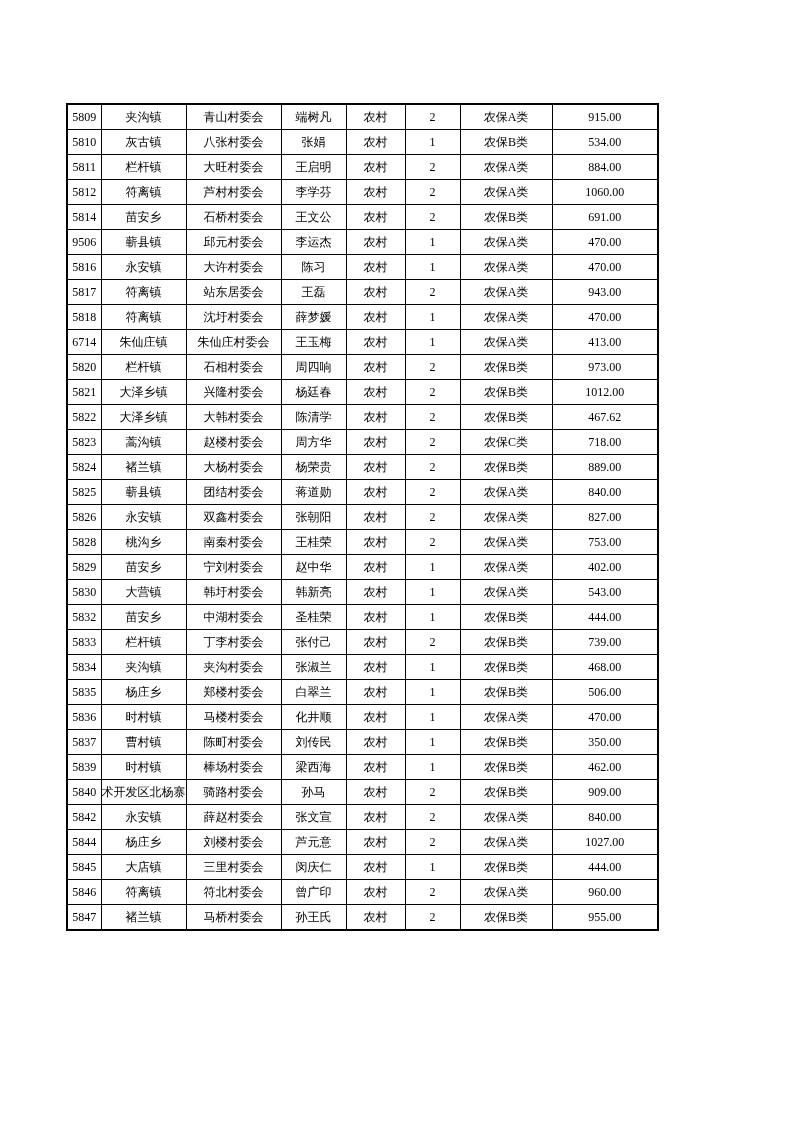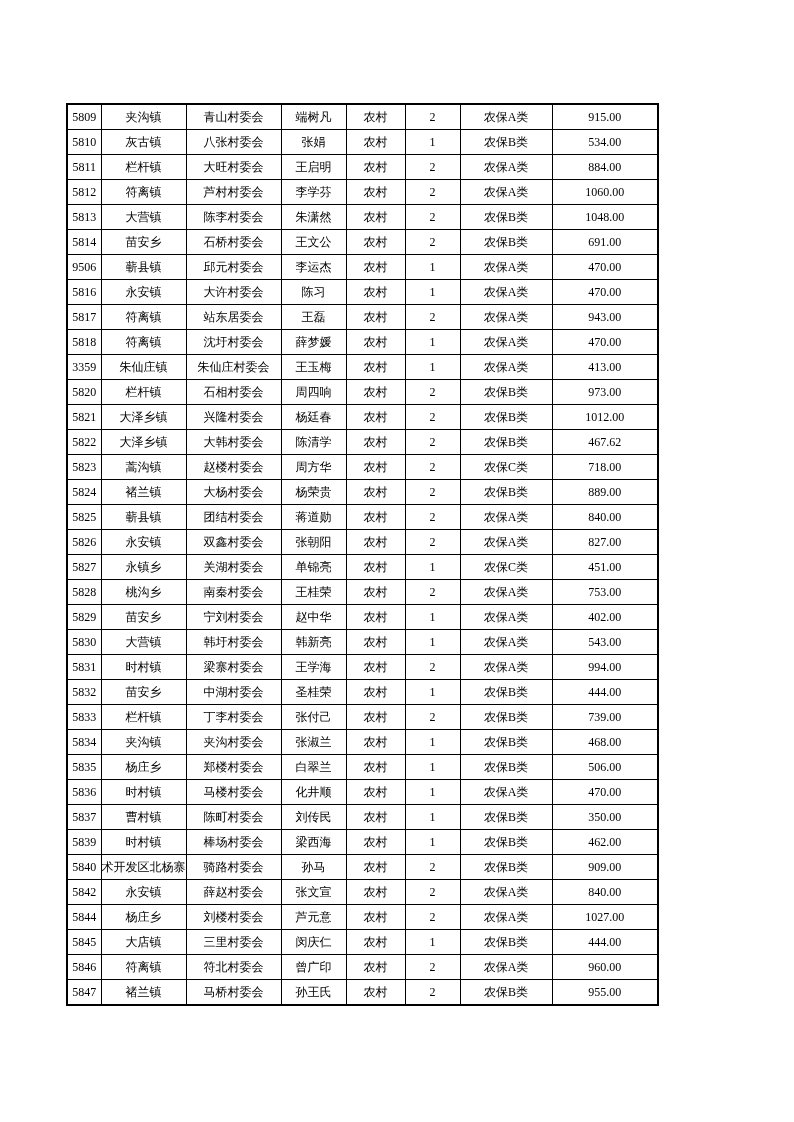--- a/index.html
+++ b/index.html
@@ -172,510 +172,432 @@
           </td>
           <td>
             <div class="cell-clip">农保A类</div>
           </td>
           <td>
             <div class="cell-clip">1060.00</div>
           </td>
         </tr>
         <tr>
           <td>
-            <div class="cell-clip">5813</div>
+            <div class="cell-clip">5814</div>
+          </td>
+          <td>
+            <div class="cell-clip">苗安乡</div>
+          </td>
+          <td>
+            <div class="cell-clip">石桥村委会</div>
+          </td>
+          <td>
+            <div class="cell-clip">王文公</div>
+          </td>
+          <td>
+            <div class="cell-clip">农村</div>
+          </td>
+          <td>
+            <div class="cell-clip">2</div>
+          </td>
+          <td>
+            <div class="cell-clip">农保B类</div>
+          </td>
+          <td>
+            <div class="cell-clip">691.00</div>
+          </td>
+        </tr>
+        <tr>
+          <td>
+            <div class="cell-clip">9506</div>
+          </td>
+          <td>
+            <div class="cell-clip">蕲县镇</div>
+          </td>
+          <td>
+            <div class="cell-clip">邱元村委会</div>
+          </td>
+          <td>
+            <div class="cell-clip">李运杰</div>
+          </td>
+          <td>
+            <div class="cell-clip">农村</div>
+          </td>
+          <td>
+            <div class="cell-clip">1</div>
+          </td>
+          <td>
+            <div class="cell-clip">农保A类</div>
+          </td>
+          <td>
+            <div class="cell-clip">470.00</div>
+          </td>
+        </tr>
+        <tr>
+          <td>
+            <div class="cell-clip">5816</div>
+          </td>
+          <td>
+            <div class="cell-clip">永安镇</div>
+          </td>
+          <td>
+            <div class="cell-clip">大许村委会</div>
+          </td>
+          <td>
+            <div class="cell-clip">陈习</div>
+          </td>
+          <td>
+            <div class="cell-clip">农村</div>
+          </td>
+          <td>
+            <div class="cell-clip">1</div>
+          </td>
+          <td>
+            <div class="cell-clip">农保A类</div>
+          </td>
+          <td>
+            <div class="cell-clip">470.00</div>
+          </td>
+        </tr>
+        <tr>
+          <td>
+            <div class="cell-clip">5817</div>
+          </td>
+          <td>
+            <div class="cell-clip">符离镇</div>
+          </td>
+          <td>
+            <div class="cell-clip">站东居委会</div>
+          </td>
+          <td>
+            <div class="cell-clip">王磊</div>
+          </td>
+          <td>
+            <div class="cell-clip">农村</div>
+          </td>
+          <td>
+            <div class="cell-clip">2</div>
+          </td>
+          <td>
+            <div class="cell-clip">农保A类</div>
+          </td>
+          <td>
+            <div class="cell-clip">943.00</div>
+          </td>
+        </tr>
+        <tr>
+          <td>
+            <div class="cell-clip">5818</div>
+          </td>
+          <td>
+            <div class="cell-clip">符离镇</div>
+          </td>
+          <td>
+            <div class="cell-clip">沈圩村委会</div>
+          </td>
+          <td>
+            <div class="cell-clip">薛梦媛</div>
+          </td>
+          <td>
+            <div class="cell-clip">农村</div>
+          </td>
+          <td>
+            <div class="cell-clip">1</div>
+          </td>
+          <td>
+            <div class="cell-clip">农保A类</div>
+          </td>
+          <td>
+            <div class="cell-clip">470.00</div>
+          </td>
+        </tr>
+        <tr>
+          <td>
+            <div class="cell-clip">6714</div>
+          </td>
+          <td>
+            <div class="cell-clip">朱仙庄镇</div>
+          </td>
+          <td>
+            <div class="cell-clip">朱仙庄村委会</div>
+          </td>
+          <td>
+            <div class="cell-clip">王玉梅</div>
+          </td>
+          <td>
+            <div class="cell-clip">农村</div>
+          </td>
+          <td>
+            <div class="cell-clip">1</div>
+          </td>
+          <td>
+            <div class="cell-clip">农保A类</div>
+          </td>
+          <td>
+            <div class="cell-clip">413.00</div>
+          </td>
+        </tr>
+        <tr>
+          <td>
+            <div class="cell-clip">5820</div>
+          </td>
+          <td>
+            <div class="cell-clip">栏杆镇</div>
+          </td>
+          <td>
+            <div class="cell-clip">石相村委会</div>
+          </td>
+          <td>
+            <div class="cell-clip">周四响</div>
+          </td>
+          <td>
+            <div class="cell-clip">农村</div>
+          </td>
+          <td>
+            <div class="cell-clip">2</div>
+          </td>
+          <td>
+            <div class="cell-clip">农保B类</div>
+          </td>
+          <td>
+            <div class="cell-clip">973.00</div>
+          </td>
+        </tr>
+        <tr>
+          <td>
+            <div class="cell-clip">5821</div>
+          </td>
+          <td>
+            <div class="cell-clip">大泽乡镇</div>
+          </td>
+          <td>
+            <div class="cell-clip">兴隆村委会</div>
+          </td>
+          <td>
+            <div class="cell-clip">杨廷春</div>
+          </td>
+          <td>
+            <div class="cell-clip">农村</div>
+          </td>
+          <td>
+            <div class="cell-clip">2</div>
+          </td>
+          <td>
+            <div class="cell-clip">农保B类</div>
+          </td>
+          <td>
+            <div class="cell-clip">1012.00</div>
+          </td>
+        </tr>
+        <tr>
+          <td>
+            <div class="cell-clip">5822</div>
+          </td>
+          <td>
+            <div class="cell-clip">大泽乡镇</div>
+          </td>
+          <td>
+            <div class="cell-clip">大韩村委会</div>
+          </td>
+          <td>
+            <div class="cell-clip">陈清学</div>
+          </td>
+          <td>
+            <div class="cell-clip">农村</div>
+          </td>
+          <td>
+            <div class="cell-clip">2</div>
+          </td>
+          <td>
+            <div class="cell-clip">农保B类</div>
+          </td>
+          <td>
+            <div class="cell-clip">467.62</div>
+          </td>
+        </tr>
+        <tr>
+          <td>
+            <div class="cell-clip">5823</div>
+          </td>
+          <td>
+            <div class="cell-clip">蒿沟镇</div>
+          </td>
+          <td>
+            <div class="cell-clip">赵楼村委会</div>
+          </td>
+          <td>
+            <div class="cell-clip">周方华</div>
+          </td>
+          <td>
+            <div class="cell-clip">农村</div>
+          </td>
+          <td>
+            <div class="cell-clip">2</div>
+          </td>
+          <td>
+            <div class="cell-clip">农保C类</div>
+          </td>
+          <td>
+            <div class="cell-clip">718.00</div>
+          </td>
+        </tr>
+        <tr>
+          <td>
+            <div class="cell-clip">5824</div>
+          </td>
+          <td>
+            <div class="cell-clip">褚兰镇</div>
+          </td>
+          <td>
+            <div class="cell-clip">大杨村委会</div>
+          </td>
+          <td>
+            <div class="cell-clip">杨荣贵</div>
+          </td>
+          <td>
+            <div class="cell-clip">农村</div>
+          </td>
+          <td>
+            <div class="cell-clip">2</div>
+          </td>
+          <td>
+            <div class="cell-clip">农保B类</div>
+          </td>
+          <td>
+            <div class="cell-clip">889.00</div>
+          </td>
+        </tr>
+        <tr>
+          <td>
+            <div class="cell-clip">5825</div>
+          </td>
+          <td>
+            <div class="cell-clip">蕲县镇</div>
+          </td>
+          <td>
+            <div class="cell-clip">团结村委会</div>
+          </td>
+          <td>
+            <div class="cell-clip">蒋道勋</div>
+          </td>
+          <td>
+            <div class="cell-clip">农村</div>
+          </td>
+          <td>
+            <div class="cell-clip">2</div>
+          </td>
+          <td>
+            <div class="cell-clip">农保A类</div>
+          </td>
+          <td>
+            <div class="cell-clip">840.00</div>
+          </td>
+        </tr>
+        <tr>
+          <td>
+            <div class="cell-clip">5826</div>
+          </td>
+          <td>
+            <div class="cell-clip">永安镇</div>
+          </td>
+          <td>
+            <div class="cell-clip">双鑫村委会</div>
+          </td>
+          <td>
+            <div class="cell-clip">张朝阳</div>
+          </td>
+          <td>
+            <div class="cell-clip">农村</div>
+          </td>
+          <td>
+            <div class="cell-clip">2</div>
+          </td>
+          <td>
+            <div class="cell-clip">农保A类</div>
+          </td>
+          <td>
+            <div class="cell-clip">827.00</div>
+          </td>
+        </tr>
+        <tr>
+          <td>
+            <div class="cell-clip">5828</div>
+          </td>
+          <td>
+            <div class="cell-clip">桃沟乡</div>
+          </td>
+          <td>
+            <div class="cell-clip">南秦村委会</div>
+          </td>
+          <td>
+            <div class="cell-clip">王桂荣</div>
+          </td>
+          <td>
+            <div class="cell-clip">农村</div>
+          </td>
+          <td>
+            <div class="cell-clip">2</div>
+          </td>
+          <td>
+            <div class="cell-clip">农保A类</div>
+          </td>
+          <td>
+            <div class="cell-clip">753.00</div>
+          </td>
+        </tr>
+        <tr>
+          <td>
+            <div class="cell-clip">5829</div>
+          </td>
+          <td>
+            <div class="cell-clip">苗安乡</div>
+          </td>
+          <td>
+            <div class="cell-clip">宁刘村委会</div>
+          </td>
+          <td>
+            <div class="cell-clip">赵中华</div>
+          </td>
+          <td>
+            <div class="cell-clip">农村</div>
+          </td>
+          <td>
+            <div class="cell-clip">1</div>
+          </td>
+          <td>
+            <div class="cell-clip">农保A类</div>
+          </td>
+          <td>
+            <div class="cell-clip">402.00</div>
+          </td>
+        </tr>
+        <tr>
+          <td>
+            <div class="cell-clip">5830</div>
           </td>
           <td>
             <div class="cell-clip">大营镇</div>
           </td>
           <td>
-            <div class="cell-clip">陈李村委会</div>
-          </td>
-          <td>
-            <div class="cell-clip">朱潇然</div>
-          </td>
-          <td>
-            <div class="cell-clip">农村</div>
-          </td>
-          <td>
-            <div class="cell-clip">2</div>
-          </td>
-          <td>
-            <div class="cell-clip">农保B类</div>
-          </td>
-          <td>
-            <div class="cell-clip">1048.00</div>
-          </td>
-        </tr>
-        <tr>
-          <td>
-            <div class="cell-clip">5814</div>
-          </td>
-          <td>
-            <div class="cell-clip">苗安乡</div>
-          </td>
-          <td>
-            <div class="cell-clip">石桥村委会</div>
-          </td>
-          <td>
-            <div class="cell-clip">王文公</div>
-          </td>
-          <td>
-            <div class="cell-clip">农村</div>
-          </td>
-          <td>
-            <div class="cell-clip">2</div>
-          </td>
-          <td>
-            <div class="cell-clip">农保B类</div>
-          </td>
-          <td>
-            <div class="cell-clip">691.00</div>
-          </td>
-        </tr>
-        <tr>
-          <td>
-            <div class="cell-clip">9506</div>
-          </td>
-          <td>
-            <div class="cell-clip">蕲县镇</div>
-          </td>
-          <td>
-            <div class="cell-clip">邱元村委会</div>
-          </td>
-          <td>
-            <div class="cell-clip">李运杰</div>
-          </td>
-          <td>
-            <div class="cell-clip">农村</div>
-          </td>
-          <td>
-            <div class="cell-clip">1</div>
-          </td>
-          <td>
-            <div class="cell-clip">农保A类</div>
-          </td>
-          <td>
-            <div class="cell-clip">470.00</div>
-          </td>
-        </tr>
-        <tr>
-          <td>
-            <div class="cell-clip">5816</div>
-          </td>
-          <td>
-            <div class="cell-clip">永安镇</div>
-          </td>
-          <td>
-            <div class="cell-clip">大许村委会</div>
-          </td>
-          <td>
-            <div class="cell-clip">陈习</div>
-          </td>
-          <td>
-            <div class="cell-clip">农村</div>
-          </td>
-          <td>
-            <div class="cell-clip">1</div>
-          </td>
-          <td>
-            <div class="cell-clip">农保A类</div>
-          </td>
-          <td>
-            <div class="cell-clip">470.00</div>
-          </td>
-        </tr>
-        <tr>
-          <td>
-            <div class="cell-clip">5817</div>
-          </td>
-          <td>
-            <div class="cell-clip">符离镇</div>
-          </td>
-          <td>
-            <div class="cell-clip">站东居委会</div>
-          </td>
-          <td>
-            <div class="cell-clip">王磊</div>
-          </td>
-          <td>
-            <div class="cell-clip">农村</div>
-          </td>
-          <td>
-            <div class="cell-clip">2</div>
-          </td>
-          <td>
-            <div class="cell-clip">农保A类</div>
-          </td>
-          <td>
-            <div class="cell-clip">943.00</div>
-          </td>
-        </tr>
-        <tr>
-          <td>
-            <div class="cell-clip">5818</div>
-          </td>
-          <td>
-            <div class="cell-clip">符离镇</div>
-          </td>
-          <td>
-            <div class="cell-clip">沈圩村委会</div>
-          </td>
-          <td>
-            <div class="cell-clip">薛梦媛</div>
-          </td>
-          <td>
-            <div class="cell-clip">农村</div>
-          </td>
-          <td>
-            <div class="cell-clip">1</div>
-          </td>
-          <td>
-            <div class="cell-clip">农保A类</div>
-          </td>
-          <td>
-            <div class="cell-clip">470.00</div>
-          </td>
-        </tr>
-        <tr>
-          <td>
-            <div class="cell-clip">3359</div>
-          </td>
-          <td>
-            <div class="cell-clip">朱仙庄镇</div>
-          </td>
-          <td>
-            <div class="cell-clip">朱仙庄村委会</div>
-          </td>
-          <td>
-            <div class="cell-clip">王玉梅</div>
-          </td>
-          <td>
-            <div class="cell-clip">农村</div>
-          </td>
-          <td>
-            <div class="cell-clip">1</div>
-          </td>
-          <td>
-            <div class="cell-clip">农保A类</div>
-          </td>
-          <td>
-            <div class="cell-clip">413.00</div>
-          </td>
-        </tr>
-        <tr>
-          <td>
-            <div class="cell-clip">5820</div>
-          </td>
-          <td>
-            <div class="cell-clip">栏杆镇</div>
-          </td>
-          <td>
-            <div class="cell-clip">石相村委会</div>
-          </td>
-          <td>
-            <div class="cell-clip">周四响</div>
-          </td>
-          <td>
-            <div class="cell-clip">农村</div>
-          </td>
-          <td>
-            <div class="cell-clip">2</div>
-          </td>
-          <td>
-            <div class="cell-clip">农保B类</div>
-          </td>
-          <td>
-            <div class="cell-clip">973.00</div>
-          </td>
-        </tr>
-        <tr>
-          <td>
-            <div class="cell-clip">5821</div>
-          </td>
-          <td>
-            <div class="cell-clip">大泽乡镇</div>
-          </td>
-          <td>
-            <div class="cell-clip">兴隆村委会</div>
-          </td>
-          <td>
-            <div class="cell-clip">杨廷春</div>
-          </td>
-          <td>
-            <div class="cell-clip">农村</div>
-          </td>
-          <td>
-            <div class="cell-clip">2</div>
-          </td>
-          <td>
-            <div class="cell-clip">农保B类</div>
-          </td>
-          <td>
-            <div class="cell-clip">1012.00</div>
-          </td>
-        </tr>
-        <tr>
-          <td>
-            <div class="cell-clip">5822</div>
-          </td>
-          <td>
-            <div class="cell-clip">大泽乡镇</div>
-          </td>
-          <td>
-            <div class="cell-clip">大韩村委会</div>
-          </td>
-          <td>
-            <div class="cell-clip">陈清学</div>
-          </td>
-          <td>
-            <div class="cell-clip">农村</div>
-          </td>
-          <td>
-            <div class="cell-clip">2</div>
-          </td>
-          <td>
-            <div class="cell-clip">农保B类</div>
-          </td>
-          <td>
-            <div class="cell-clip">467.62</div>
-          </td>
-        </tr>
-        <tr>
-          <td>
-            <div class="cell-clip">5823</div>
-          </td>
-          <td>
-            <div class="cell-clip">蒿沟镇</div>
-          </td>
-          <td>
-            <div class="cell-clip">赵楼村委会</div>
-          </td>
-          <td>
-            <div class="cell-clip">周方华</div>
-          </td>
-          <td>
-            <div class="cell-clip">农村</div>
-          </td>
-          <td>
-            <div class="cell-clip">2</div>
-          </td>
-          <td>
-            <div class="cell-clip">农保C类</div>
-          </td>
-          <td>
-            <div class="cell-clip">718.00</div>
-          </td>
-        </tr>
-        <tr>
-          <td>
-            <div class="cell-clip">5824</div>
-          </td>
-          <td>
-            <div class="cell-clip">褚兰镇</div>
-          </td>
-          <td>
-            <div class="cell-clip">大杨村委会</div>
-          </td>
-          <td>
-            <div class="cell-clip">杨荣贵</div>
-          </td>
-          <td>
-            <div class="cell-clip">农村</div>
-          </td>
-          <td>
-            <div class="cell-clip">2</div>
-          </td>
-          <td>
-            <div class="cell-clip">农保B类</div>
-          </td>
-          <td>
-            <div class="cell-clip">889.00</div>
-          </td>
-        </tr>
-        <tr>
-          <td>
-            <div class="cell-clip">5825</div>
-          </td>
-          <td>
-            <div class="cell-clip">蕲县镇</div>
-          </td>
-          <td>
-            <div class="cell-clip">团结村委会</div>
-          </td>
-          <td>
-            <div class="cell-clip">蒋道勋</div>
-          </td>
-          <td>
-            <div class="cell-clip">农村</div>
-          </td>
-          <td>
-            <div class="cell-clip">2</div>
-          </td>
-          <td>
-            <div class="cell-clip">农保A类</div>
-          </td>
-          <td>
-            <div class="cell-clip">840.00</div>
-          </td>
-        </tr>
-        <tr>
-          <td>
-            <div class="cell-clip">5826</div>
-          </td>
-          <td>
-            <div class="cell-clip">永安镇</div>
-          </td>
-          <td>
-            <div class="cell-clip">双鑫村委会</div>
-          </td>
-          <td>
-            <div class="cell-clip">张朝阳</div>
-          </td>
-          <td>
-            <div class="cell-clip">农村</div>
-          </td>
-          <td>
-            <div class="cell-clip">2</div>
-          </td>
-          <td>
-            <div class="cell-clip">农保A类</div>
-          </td>
-          <td>
-            <div class="cell-clip">827.00</div>
-          </td>
-        </tr>
-        <tr>
-          <td>
-            <div class="cell-clip">5827</div>
-          </td>
-          <td>
-            <div class="cell-clip">永镇乡</div>
-          </td>
-          <td>
-            <div class="cell-clip">关湖村委会</div>
-          </td>
-          <td>
-            <div class="cell-clip">单锦亮</div>
-          </td>
-          <td>
-            <div class="cell-clip">农村</div>
-          </td>
-          <td>
-            <div class="cell-clip">1</div>
-          </td>
-          <td>
-            <div class="cell-clip">农保C类</div>
-          </td>
-          <td>
-            <div class="cell-clip">451.00</div>
-          </td>
-        </tr>
-        <tr>
-          <td>
-            <div class="cell-clip">5828</div>
-          </td>
-          <td>
-            <div class="cell-clip">桃沟乡</div>
-          </td>
-          <td>
-            <div class="cell-clip">南秦村委会</div>
-          </td>
-          <td>
-            <div class="cell-clip">王桂荣</div>
-          </td>
-          <td>
-            <div class="cell-clip">农村</div>
-          </td>
-          <td>
-            <div class="cell-clip">2</div>
-          </td>
-          <td>
-            <div class="cell-clip">农保A类</div>
-          </td>
-          <td>
-            <div class="cell-clip">753.00</div>
-          </td>
-        </tr>
-        <tr>
-          <td>
-            <div class="cell-clip">5829</div>
-          </td>
-          <td>
-            <div class="cell-clip">苗安乡</div>
-          </td>
-          <td>
-            <div class="cell-clip">宁刘村委会</div>
-          </td>
-          <td>
-            <div class="cell-clip">赵中华</div>
-          </td>
-          <td>
-            <div class="cell-clip">农村</div>
-          </td>
-          <td>
-            <div class="cell-clip">1</div>
-          </td>
-          <td>
-            <div class="cell-clip">农保A类</div>
-          </td>
-          <td>
-            <div class="cell-clip">402.00</div>
-          </td>
-        </tr>
-        <tr>
-          <td>
-            <div class="cell-clip">5830</div>
-          </td>
-          <td>
-            <div class="cell-clip">大营镇</div>
-          </td>
-          <td>
             <div class="cell-clip">韩圩村委会</div>
           </td>
           <td>
             <div class="cell-clip">韩新亮</div>
           </td>
           <td>
             <div class="cell-clip">农村</div>
           </td>
           <td>
             <div class="cell-clip">1</div>
           </td>
           <td>
             <div class="cell-clip">农保A类</div>
           </td>
           <td>
             <div class="cell-clip">543.00</div>
-          </td>
-        </tr>
-        <tr>
-          <td>
-            <div class="cell-clip">5831</div>
-          </td>
-          <td>
-            <div class="cell-clip">时村镇</div>
-          </td>
-          <td>
-            <div class="cell-clip">梁寨村委会</div>
-          </td>
-          <td>
-            <div class="cell-clip">王学海</div>
-          </td>
-          <td>
-            <div class="cell-clip">农村</div>
-          </td>
-          <td>
-            <div class="cell-clip">2</div>
-          </td>
-          <td>
-            <div class="cell-clip">农保A类</div>
-          </td>
-          <td>
-            <div class="cell-clip">994.00</div>
           </td>
         </tr>
         <tr>
           <td>
             <div class="cell-clip">5832</div>
           </td>
           <td>
             <div class="cell-clip">苗安乡</div>
           </td>
           <td>

